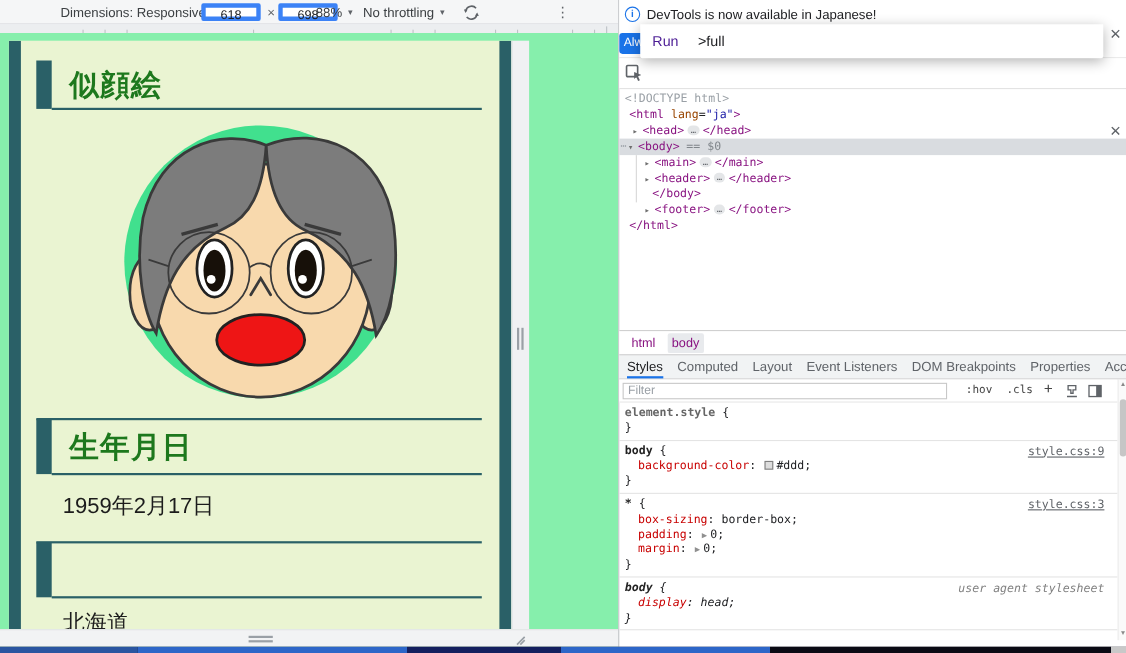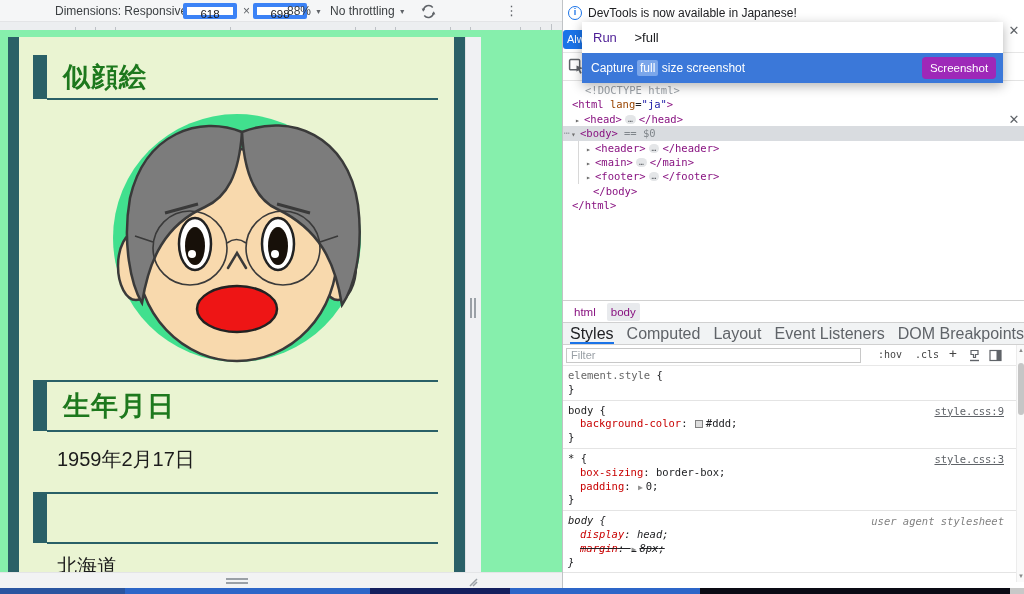--- a/index.html
+++ b/index.html
@@ -53,32 +53,32 @@
   .tok-dim { color:#9aa0a6; }
   .tok-flag { color:#80868b; margin-left:6px; }
   .tok-badge { display:inline-block; background:#e4e6e8; border-radius:6px; color:#5f6368; font-size:8px; line-height:9px; padding:0 3px; margin:0 3px; vertical-align:1px; }
   #dom-guide { position:absolute; left:15px; top:141px; height:43px; border-left:1px solid #d8d8d8; }
 
   
   #crumbs { position:absolute; left:0; top:300px; width:461px; height:22px; background:#fff; border-top:1px solid #d0d0d0; font-size:11.5px; line-height:22px; }
   #crumbs .crumb { margin-left:7px; color:#881280; display:inline-block; padding:0 4px; height:18px; line-height:18px; }
   #crumbs .crumb.active { background:#e8eaed; border-radius:2px; }
   #sidebar-tabs { position:absolute; left:0; top:322px; width:461px; height:23px; background:#f1f3f4; border-top:1px solid #d0d0d0; border-bottom:1px solid #d0d0d0; display:flex; align-items:center; padding-left:7px; gap:13px; }
-  #sidebar-tabs .tab { font-size:16px; color:#5f6368; height:21px; line-height:21px; white-space:nowrap; }
+  #sidebar-tabs .tab { font-size:12px; color:#5f6368; height:21px; line-height:21px; white-space:nowrap; }
   #sidebar-tabs .tab.active { color:#202124; border-bottom:2.5px solid #1a73e8; }
   #filter-row { position:absolute; left:0; top:345px; width:453px; height:21px; background:#fff; border-bottom:1px solid #e8e8e8; }
   #filter-input { position:absolute; left:3px; top:3px; width:295px; height:15px; border:1px solid #c8c8c8; background:#fff; font-size:11px; line-height:13px; color:#9aa0a6; padding-left:4px; }
   .filter-act { position:absolute; top:4px; font-family:"DejaVu Sans Mono", monospace; font-size:10px; color:#444; }
 
   
   #styles-pane { position:absolute; left:0; top:366px; width:453px; font-family:"DejaVu Sans Mono", monospace; font-size:10.5px; color:#202124; }
   .css-sec { border-bottom:1px solid #e4e4e4; padding:3px 0 3px 0; position:relative; }
   .css-row { height:13.8px; line-height:13.8px; padding-left:5px; white-space:nowrap; }
   .css-row.prop { padding-left:17px; }
-  .sel { color:#222; }
+  .sel { color:#222;font-weight:bold; }
   .sel.muted { color:#666; }
   .css-link { position:absolute; right:12px; top:4px; color:#5f6368; text-decoration:underline; }
   .css-link.ua { text-decoration:none; font-style:italic; color:#808080; }
   .pname { color:#c80000; }
   .pval { color:#202124; }
   .swatch { display:inline-block; width:8px; height:8px; border:1px solid #808080; vertical-align:-1px; margin:0 3px 0 1px; }
   .exp { color:#909090; font-size:8px; margin:0 3px 0 1px; }
   .css-sec.ua .css-row { font-style:italic; }
   .strike { text-decoration:line-through; }
 
@@ -220,28 +220,28 @@
 
   <div id="dt-toolbar">
     <svg class="abs" style="left:5px; top:5px;" width="17" height="17" viewBox="0 0 16 16">
       <rect x="1.5" y="1.5" width="9.5" height="9.5" rx="1" fill="none" stroke="#5f6368" stroke-width="1.4"></rect>
       <polygon points="8,7 14.2,9.6 11.3,10.6 12.9,14.1 11.4,14.8 9.8,11.3 8,13" fill="#5f6368"></polygon>
     </svg>
     <div class="close-x" style="left:444px; top:60px;">✕</div>
   </div>
 
   <div id="dom-tree">
-      <div class="dom-row"><span style="padding-left: 5px; display: inline-block; margin-left: 17px;"><span class="tok-dim">&lt;!DOCTYPE html&gt;</span></span></div>
+      <div class="dom-row"><span style="padding-left: 5px; display: inline-block;"><span class="tok-dim">&lt;!DOCTYPE html&gt;</span></span></div>
       <div class="dom-row"><span style="padding-left: 9px; display: inline-block;"><span class="tok-tag">&lt;html</span><span class="tok-plain"> </span><span class="tok-attr">lang</span><span class="tok-plain">=</span><span class="tok-val">"ja"</span><span class="tok-tag">&gt;</span></span></div>
       <div class="dom-row"><span style="padding-left: 12px; display: inline-block;"><span class="tw">▸</span><span class="tok-tag">&lt;head&gt;</span><span class="tok-badge">…</span><span class="tok-tag">&lt;/head&gt;</span></span></div>
       <div class="dom-row selected"><span class="dom-gutter">⋯</span><span style="padding-left: 8px; display: inline-block;"><span class="tw">▾</span><span class="tok-tag">&lt;body&gt;</span><span class="tok-flag">== $0</span></span></div>
+      <div class="dom-row"><span style="padding-left: 23px; display: inline-block;"><span class="tw">▸</span><span class="tok-tag">&lt;main&gt;</span><span class="tok-badge">…</span><span class="tok-tag">&lt;/main&gt;</span></span></div>
       <div class="dom-row"><span style="padding-left: 23px; display: inline-block;"><span class="tw">▸</span><span class="tok-tag">&lt;header&gt;</span><span class="tok-badge">…</span><span class="tok-tag">&lt;/header&gt;</span></span></div>
-      <div class="dom-row"><span style="padding-left: 23px; display: inline-block;"><span class="tw">▸</span><span class="tok-tag">&lt;main&gt;</span><span class="tok-badge">…</span><span class="tok-tag">&lt;/main&gt;</span></span></div>
+      <div class="dom-row"><span style="padding-left: 30px; display: inline-block;"><span class="tok-tag">&lt;/body&gt;</span></span></div>
       <div class="dom-row"><span style="padding-left: 23px; display: inline-block;"><span class="tw">▸</span><span class="tok-tag">&lt;footer&gt;</span><span class="tok-badge">…</span><span class="tok-tag">&lt;/footer&gt;</span></span></div>
-      <div class="dom-row"><span style="padding-left: 30px; display: inline-block;"><span class="tok-tag">&lt;/body&gt;</span></span></div>
       <div class="dom-row"><span style="padding-left: 9px; display: inline-block;"><span class="tok-tag">&lt;/html&gt;</span></span></div>
     </div>
   <div id="dom-guide"></div>
 
   <div id="crumbs"><span class="crumb">html</span><span class="crumb active">body</span></div>
 
   <div id="sidebar-tabs">
       <span class="tab active">Styles</span>
       <span class="tab">Computed</span>
       <span class="tab">Layout</span>
@@ -273,44 +273,40 @@
       </div>
       <div class="css-sec">
         <div class="css-row"><span class="sel">body</span> {<span class="css-link">style.css:9</span></div>
         <div class="css-row prop"><span><span class="pname">background-color</span>: <span class="swatch" style="background: rgb(221, 221, 221);"></span><span class="pval">#ddd</span>;</span></div>
         <div class="css-row">}</div>
       </div>
       <div class="css-sec">
         <div class="css-row"><span class="sel">*</span> {<span class="css-link">style.css:3</span></div>
         <div class="css-row prop"><span><span class="pname">box-sizing</span>: <span class="pval">border-box</span>;</span></div>
         <div class="css-row prop"><span><span class="pname">padding</span>: <span class="exp">▶</span><span class="pval">0</span>;</span></div>
+        <div class="css-row prop"><span><span class="pname">margin</span>: <span class="exp">▶</span><span class="pval">0</span>;</span></div>
         <div class="css-row">}</div>
       </div>
       <div class="css-sec ua">
         <div class="css-row"><span class="sel">body</span> {<span class="css-link ua">user agent stylesheet</span></div>
         <div class="css-row prop"><span><span class="pname">display</span>: <span class="pval">head</span>;</span></div>
-        <div class="css-row prop"><span class="strike"><span class="pname">margin</span>: <span class="exp">▶</span><span class="pval">8px</span>;</span></div>
         <div class="css-row">}</div>
       </div>
     </div>
 
   <div id="css-scrollbar">
     <div class="sb-arrow" style="top:2px;">▲</div>
     <div id="css-thumb"></div>
     <div class="sb-arrow" style="top:228px;">▼</div>
   </div>
 
   <div id="palette">
     <div id="palette-top">
       <span id="palette-run">Run</span>
       <span id="palette-query">&gt;full</span>
-    </div>
-    <div id="palette-result">
-      <span>Capture </span><span id="palette-hl">full</span><span> size screenshot</span>
-      <button id="screenshot-btn">Screenshot</button>
     </div>
   </div>
 </div>
 
 <div id="taskbar">
     <div class="seg" style="left: 0px; width: 125px; background: rgb(42, 85, 160);"></div>
     <div class="seg" style="left: 125px; width: 245px; background: rgb(45, 102, 200);"></div>
     <div class="seg" style="left: 370px; width: 140px; background: rgb(20, 31, 94);"></div>
     <div class="seg" style="left: 510px; width: 190px; background: rgb(45, 102, 200);"></div>
     <div class="seg" style="left: 700px; width: 310px; background: rgb(10, 10, 20);"></div>

